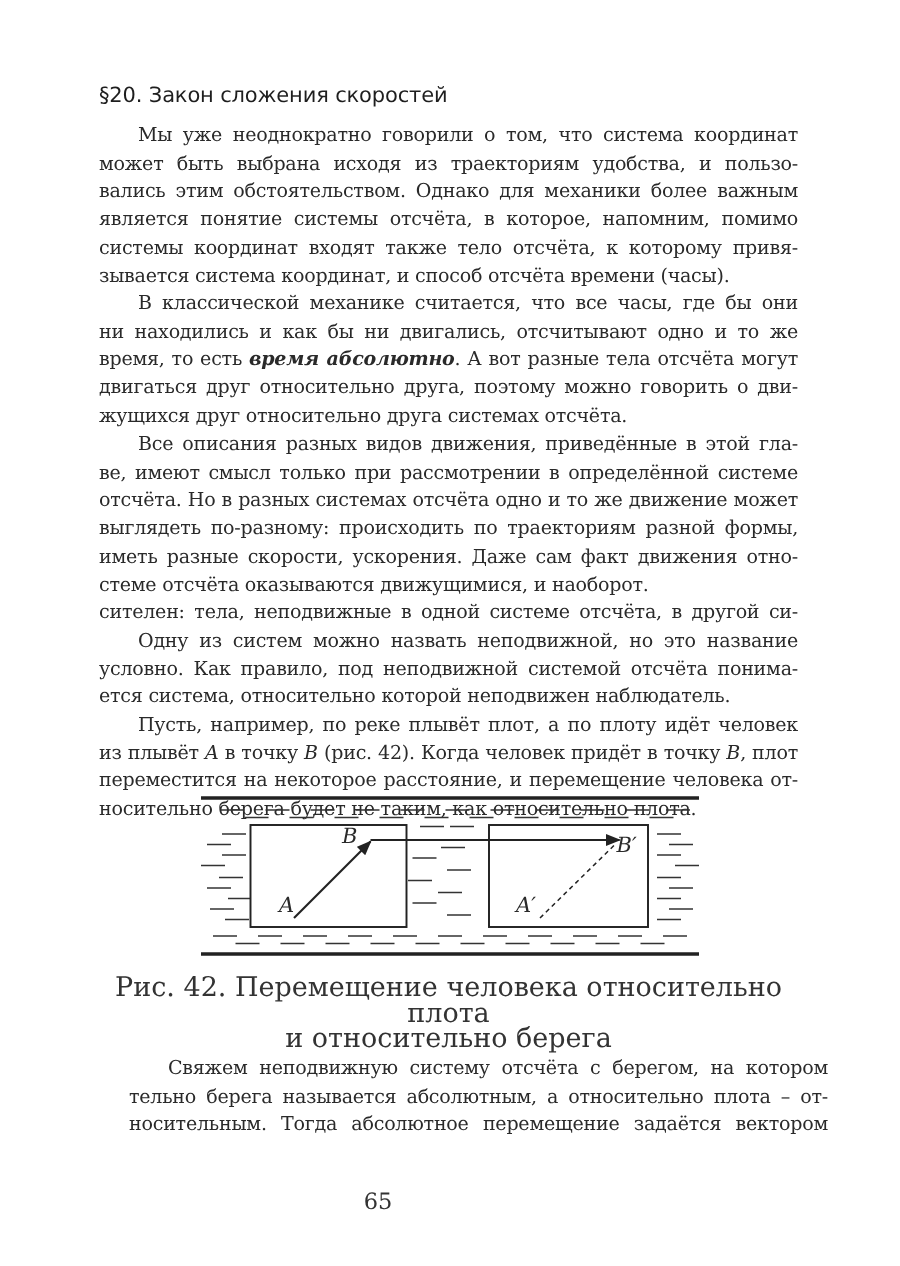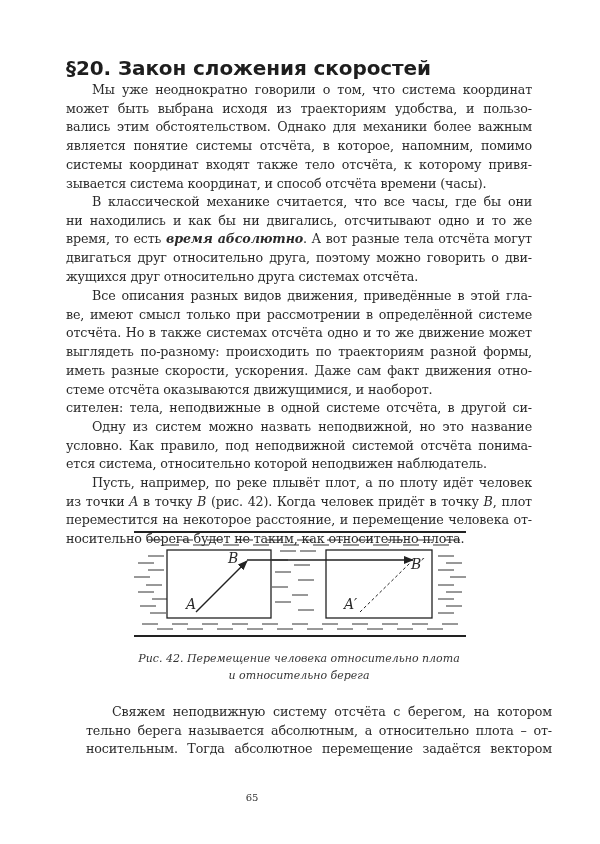--- a/index.html
+++ b/index.html
@@ -4,38 +4,38 @@
 <style>
   html, body { margin: 0; padding: 0; }
   body {
     width: 600px; height: 844px; background: #ffffff; position: relative; overflow: hidden;
     color: #2a2a2a;
     font-family: "DejaVu Serif", "Liberation Serif", serif;
   }
   .title {
     position: absolute; left: 66px; top: 56px;
     font-family: "DejaVu Sans", "Liberation Sans", sans-serif;
-    font-weight: bold; font-size: 20px; color: #1e1e1e; letter-spacing: -0.1px;
+    font-weight: normal; font-size: 14px; color: #1e1e1e; letter-spacing: -0.1px;
   }
   .text {
     position: absolute; left: 66px; width: 466px;
     font-size: 12.7px; line-height: 18.7px; text-align: justify;
     letter-spacing: -0.15px;
   }
   .text .line { display: block; text-align-last: justify; white-space: nowrap; }
   .text .line.last { text-align-last: left; }
   .bi { font-weight: bold; font-style: italic; }
   .it { font-style: italic; }
   .figure { position: absolute; left: 120px; top: 520px; width: 360px; height: 125px; }
   .caption {
     position: absolute; left: 66px; width: 466px; top: 650px;
-    text-align: center; font-style: italic; font-size: 11px; line-height: 17px; color: #333;
+    text-align: center; font-size: 18px; line-height: 17px; color: #333;
   }
   .pagenum {
-    position: absolute; left: 0; width: 504px; top: 792px; text-align: center; font-size: 10px; color: #333;
+    position: absolute; left: 0; width: 504px; top: 792px; text-align: center; font-size: 15px; color: #333;
   }
 </style>
 </head>
 <body>
 
 <div class="title">§20. Закон сложения скоростей</div>
 
 <div class="text" style="top:81px;">
   <span class="line" style="padding-left:26px;">Мы уже неоднократно говорили о том, что система координат</span>
   <span class="line">может быть выбрана исходя из траекториям удобства, и пользо-</span>
@@ -49,36 +49,36 @@
   <span class="line" style="padding-left:26px;">В классической механике считается, что все часы, где бы они</span>
   <span class="line">ни находились и как бы ни двигались, отсчитывают одно и то же</span>
   <span class="line"><span>время, то есть </span><span class="bi">время абсолютно</span><span>. А вот разные тела отсчёта могут</span></span>
   <span class="line">двигаться друг относительно друга, поэтому можно говорить о дви-</span>
   <span class="line last">жущихся друг относительно друга системах отсчёта.</span>
 </div>
 
 <div class="text" style="top:287px;">
   <span class="line" style="padding-left:26px;">Все описания разных видов движения, приведённые в этой гла-</span>
   <span class="line">ве, имеют смысл только при рассмотрении в определённой системе</span>
-  <span class="line">отсчёта. Но в также системах отсчёта одно и то же движение может</span>
+  <span class="line">отсчёта. Но в разных системах отсчёта одно и то же движение может</span>
   <span class="line">выглядеть по-разному: происходить по траекториям разной формы,</span>
   <span class="line">иметь разные скорости, ускорения. Даже сам факт движения отно-</span>
   <span class="line last">стеме отсчёта оказываются движущимися, и наоборот.</span>
   <span class="line">сителен: тела, неподвижные в одной системе отсчёта, в другой си-</span>
 </div>
 
 <div class="text" style="top:418px;">
   <span class="line" style="padding-left:26px;">Одну из систем можно назвать неподвижной, но это название</span>
   <span class="line">условно. Как правило, под неподвижной системой отсчёта понима-</span>
   <span class="line last">ется система, относительно которой неподвижен наблюдатель.</span>
 </div>
 
 <div class="text" style="top:474px;">
   <span class="line" style="padding-left:26px;">Пусть, например, по реке плывёт плот, а по плоту идёт человек</span>
-  <span class="line"><span>из точки </span><span class="it">A</span><span> в точку </span><span class="it">B</span><span> (рис. 42). Когда человек придёт в точку </span><span class="it">B</span><span>, плот</span></span>
+  <span class="line"><span>из плывёт </span><span class="it">A</span><span> в точку </span><span class="it">B</span><span> (рис. 42). Когда человек придёт в точку </span><span class="it">B</span><span>, плот</span></span>
   <span class="line">переместится на некоторое расстояние, и перемещение человека от-</span>
   <span class="line last">носительно берега будет не таким, как относительно плота.</span>
 </div>
 
 <div class="figure">
   <svg width="360" height="125" viewBox="0 0 360 125">
     <defs>
       <marker id="ah" markerWidth="10" markerHeight="8" refX="9" refY="4" orient="auto" markerUnits="userSpaceOnUse">
         <path d="M0,0 L10,4 L0,8 Z" fill="#222"></path>
       </marker>

